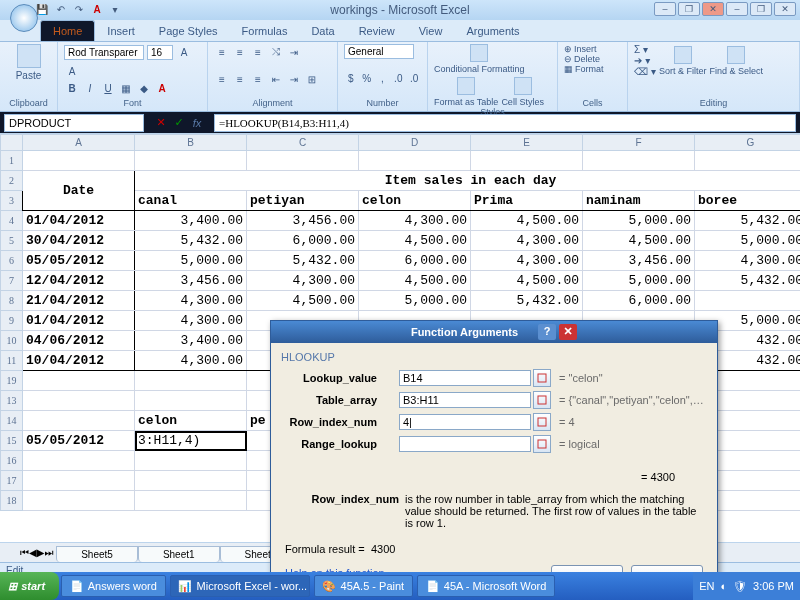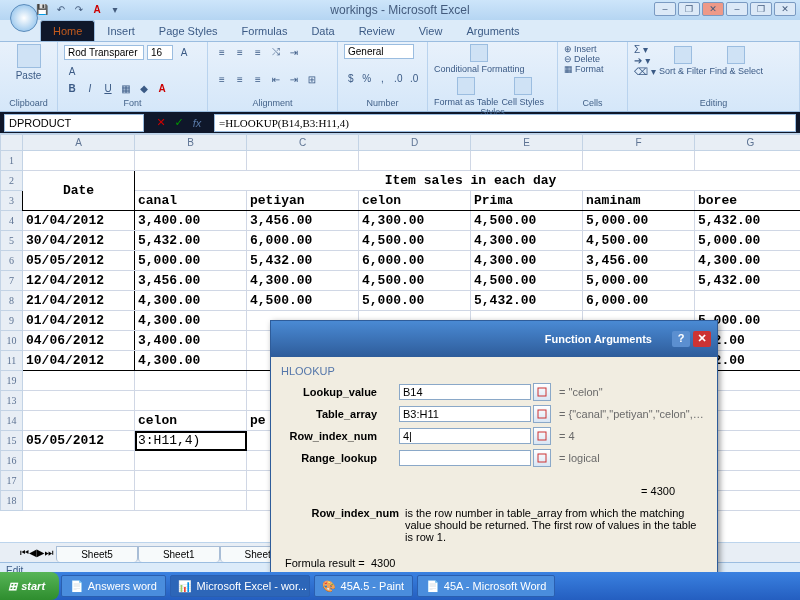--- a/index.html
+++ b/index.html
@@ -38,41 +38,41 @@
 .fx-btn { width: 14px; height: 14px; display: flex; align-items: center; justify-content: center; }
 .formula-input { flex: 1; border: 1px solid #9bbde0; background: #fff; margin: 13px 4px; padding: 2px 4px; font-size: 11px; font-family: Tahoma; }
 
 
 .grid-area { height: 408px; overflow: hidden; position: relative; }
 table.sheet { border-collapse: collapse; width: 100%; table-layout: fixed; }
 table.sheet th { background: #e8eef5; border: 1px solid #c3d3e5; font-weight: normal; font-size: 10px; color: #5d7393; height: 16px; }
 table.sheet td { border: 1px solid #d0d7e5; height: 20px; padding: 0 3px; font-family: 'Courier New', monospace; font-size: 13px; }
 table.sheet td.rowhdr { background: #e8eef5; border: 1px solid #c3d3e5; text-align: center; width: 22px; font-family: Tahoma; font-size: 10px; color: #5d7393; }
 .date-cell { font-weight: bold; }
-.num-cell { font-weight: bold; margin-left: 32px; }
+.num-cell { text-align: right; font-weight: normal; margin-left: 32px; }
 .hdr-cell { font-weight: bold; font-family: 'Courier New', monospace; font-size: 14px; }
 .merged-hdr { text-align: center; font-weight: bold; font-family: 'Courier New', monospace; font-size: 14px; }
 .thick-border { border: 1.5px solid #000 !important; }
 .thick-top { border-top: 1.5px solid #000 !important; }
 .thick-bottom { border-bottom: 1.5px solid #000 !important; }
 .thick-left { border-left: 1.5px solid #000 !important; }
 .thick-right { border-right: 1.5px solid #000 !important; }
 .active-cell { outline: 2px solid #000; outline-offset: -2px; }
 th.active-col { background: #f8d887; }
 td.rowhdr.active-row { background: #f8d887; }
 
 
 .sheet-tabs { height: 20px; background: #e8eef5; border-top: 1px solid #bcd4ec; display: flex; align-items: center; padding-left: 20px; gap: 0; font-size: 10px; }
 .sheet-tab { padding: 2px 24px; border: 1px solid #a8bdd6; border-bottom: none; background: #f7fafb; border-radius: 0 0 4px 4px; margin-top: 2px; }
 .sheet-tab.active { background: #fff; font-weight: bold; }
 .status-bar { height: 18px; background: #dcebf9; border-top: 1px solid #9bbde0; padding: 2px 6px; font-size: 10px; color: #3b5a85; }
 
 
 .dialog { position: absolute; left: 270px; top: 320px; width: 448px; background: #f1ede1; border: 1px solid #2e5c9a; box-shadow: 2px 2px 6px rgba(0,0,0,0.4); font-size: 11px; }
-.dialog .dlg-title { height: 36px; background: linear-gradient(#4a8ad4,#2e5c9a); color: #fff; padding: 3px 6px; display: flex; justify-content: flex-end; align-items: center; font-weight: bold; gap: 20px; }
+.dialog .dlg-title { height: 22px; background: linear-gradient(#4a8ad4,#2e5c9a); color: #fff; padding: 3px 6px; display: flex; justify-content: center; align-items: center; font-weight: bold; gap: 20px; }
 .dlg-title .dlg-btns { display: flex; gap: 3px; }
 .dlg-title .dlg-btn { width: 18px; height: 16px; background: #c33; color: #fff; text-align: center; font-size: 11px; line-height: 14px; border-radius: 2px; }
 .dlg-title .dlg-btn.help { background: #5b8fd0; }
 .dialog .body { padding: 8px 10px 10px; }
 .dialog .fn-name { color: #5577aa; font-size: 11px; margin-bottom: 6px; }
 .dialog .arg-row { display: flex; align-items: center; margin-bottom: 4px; }
 .dialog .arg-label { width: 118px; text-align: right; font-weight: bold; padding-right: 22px; }
 .dialog .arg-input { width: 132px; border: 1px solid #8aa8c8; padding: 1px 3px; background: #fff; font-size: 11px; }
 .dialog .arg-pick { width: 18px; height: 18px; margin-left: 2px; border: 1px solid #8aa8c8; background: linear-gradient(#fff,#d8e5f4); display: flex; align-items: center; justify-content: center; }
 .dialog .arg-result { margin-left: 8px; color: #6a6a6a; font-size: 11px; white-space: nowrap; overflow: hidden; text-overflow: ellipsis; flex: 1; }
@@ -546,13 +546,19 @@
       <span>Microsoft Excel - wor...</span>
     </div>
   <div class="task-item">
       <span>🎨</span>
       <span>45A.5 - Paint</span>
     </div>
   <div class="task-item">
       <span>📄</span>
       <span>45A - Microsoft Word</span>
     </div>
+  <div class="tray">
+    <span>EN</span>
+    <span>◐</span>
+    <span>🛡</span>
+    <span>3:06 PM</span>
+  </div>
 </div>
 
 </body></html>

